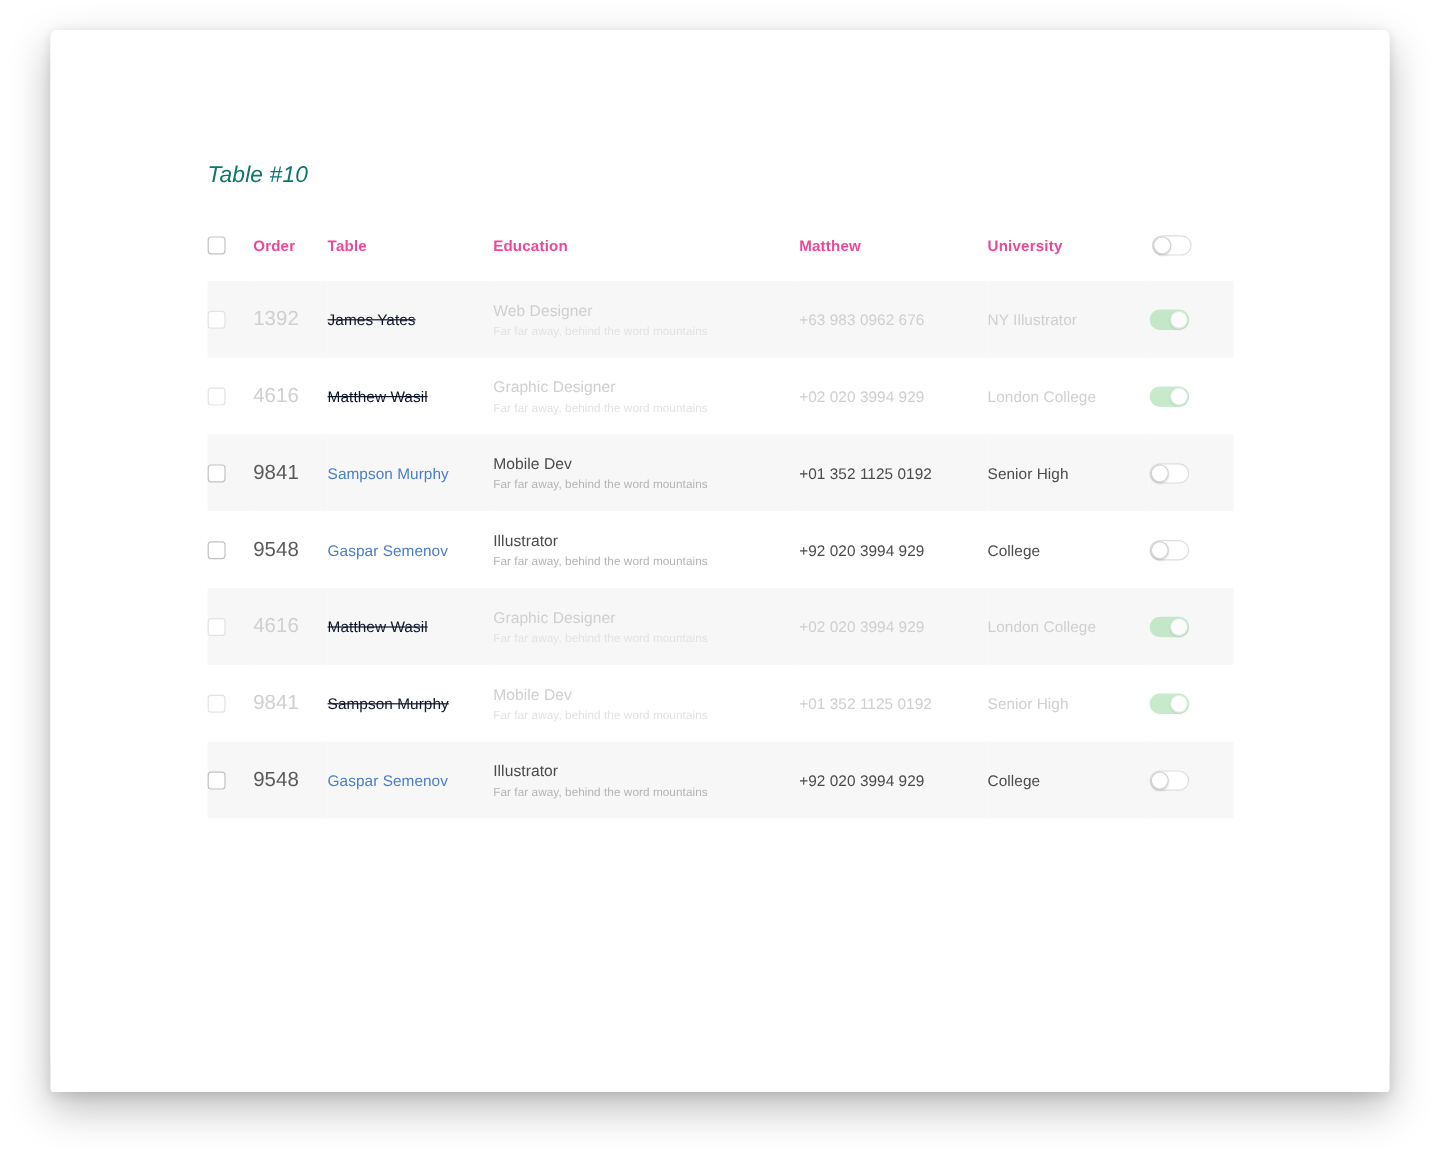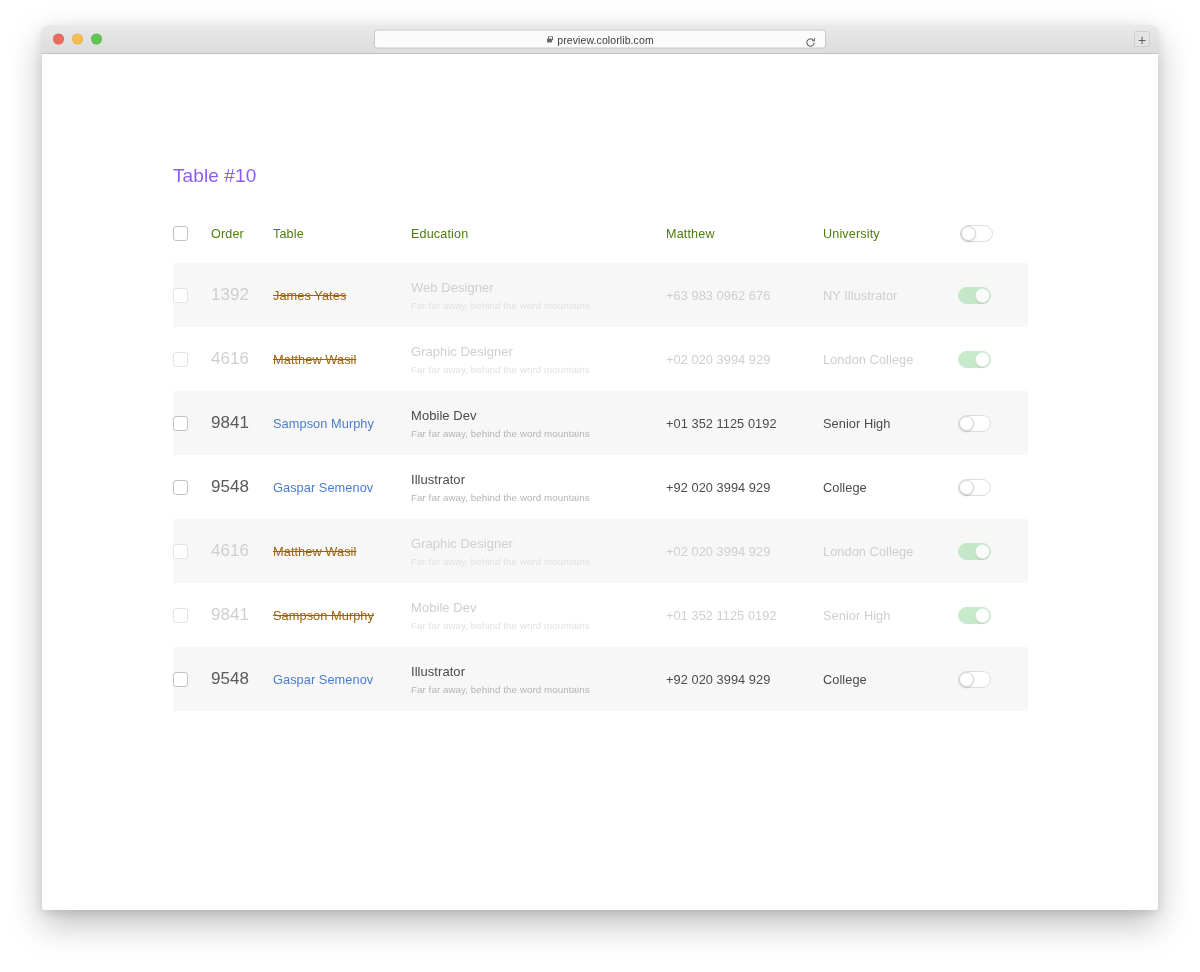--- a/index.html
+++ b/index.html
@@ -117,22 +117,23 @@
     background: #ffffff;
     overflow: hidden;
   }
 
   
   .page-title {
     position: absolute;
     left: 131px;
     top: 111px;
     font-size: 19px;
-    color: #8b5cf6;
+    color: #0f766e;
     letter-spacing: .1px;
+    font-style: italic;
   }
 
   .table-wrap {
     position: absolute;
     left: 131px;
     top: 171px;
     width: 855px;
   }
 
   table.data-table {
@@ -145,22 +146,22 @@
   table.data-table col.c-order { width: 62px; }
   table.data-table col.c-name  { width: 138px; }
   table.data-table col.c-occ   { width: 255px; }
   table.data-table col.c-con   { width: 157px; }
   table.data-table col.c-edu   { width: 135px; }
   table.data-table col.c-tog   { width: 70px; }
 
   thead th {
     text-align: left;
     font-size: 12.6px;
-    font-weight: normal;
-    color: #4d7c0f;
+    font-weight: bold;
+    color: #ec4899;
     padding: 0 0 21px 0;
     vertical-align: middle;
     letter-spacing: .15px;
   }
   thead th.th-toggle { text-align: left; padding-left: 2px; }
 
   tbody tr { height: 64px; }
   tbody tr.alt > td { background: #f7f7f7; }
 
   tbody td {
@@ -191,21 +192,21 @@
 
   .contact-val { color: #4c4c4c; font-size: 12.8px; }
   .edu-val     { color: #4c4c4c; font-size: 12.8px; }
 
   
   tr.faded .order-val,
   tr.faded .occ-main,
   tr.faded .contact-val,
   tr.faded .edu-val { color: #cfcfcf; }
   tr.faded .occ-sub { color: #e2e2e2; }
-  tr.faded .name-link.struck { color: #a16207; }
+  tr.faded .name-link.struck { color: #0f172a; }
   tr.faded .checkbox { border-color: #e3e3e3; }
   tr.faded .toggle { opacity: .62; }
 
   
   .checkbox {
     display: inline-block;
     width: 15px;
     height: 15px;
     border: 1px solid #c2c2c2;
     border-radius: 3px;
@@ -246,43 +247,20 @@
   }
   .toggle.off .knob { left: 0px; }
 </style>
 </head>
 <body>
 
 <div id="stage">
 
   <div class="browser-window">
 
-    <div class="titlebar">
-
-      <div class="traffic-lights">
-        <span class="light red"></span>
-        <span class="light yellow"></span>
-        <span class="light green"></span>
-      </div>
-
-      <div class="url-bar">
-        <span class="url-inner">
-          <span class="lock-icon"></span>
-          <span>preview.colorlib.com</span>
-        </span>
-        <span class="reload-icon">
-          <svg viewBox="0 0 12 12" width="11" height="11" fill="none" stroke="currentColor" stroke-width="1.1">
-            <path d="M10 6a4 4 0 1 1-1.3-2.95"></path>
-            <path d="M10.2 1.4V4.1H7.6"></path>
-          </svg>
-        </span>
-      </div>
-
-      <div class="new-tab-plus">+</div>
-    </div>
 
     <div class="viewport">
 
       <div class="page-title">Table #10</div>
 
       <div class="table-wrap">
         <table class="data-table">
           <colgroup>
             <col class="c-check">
               <col class="c-order">

